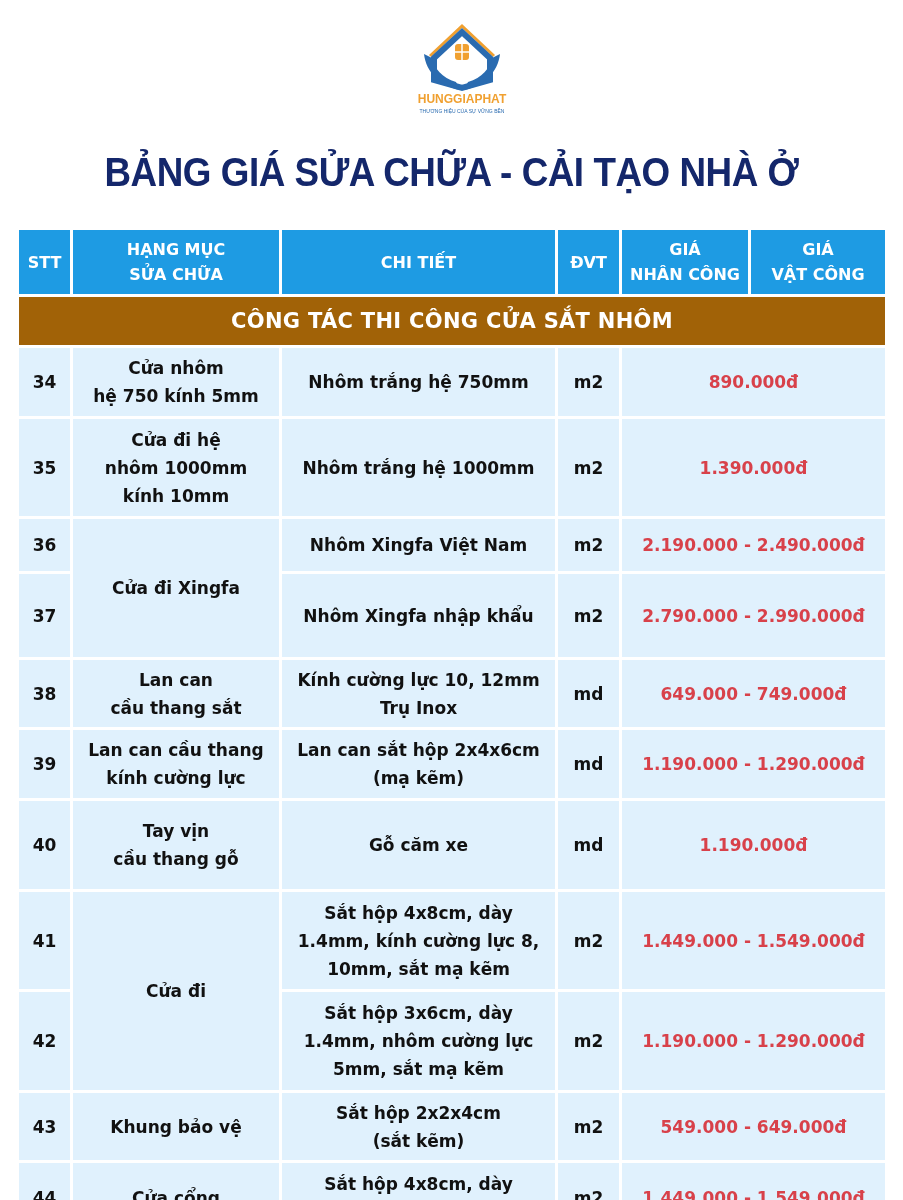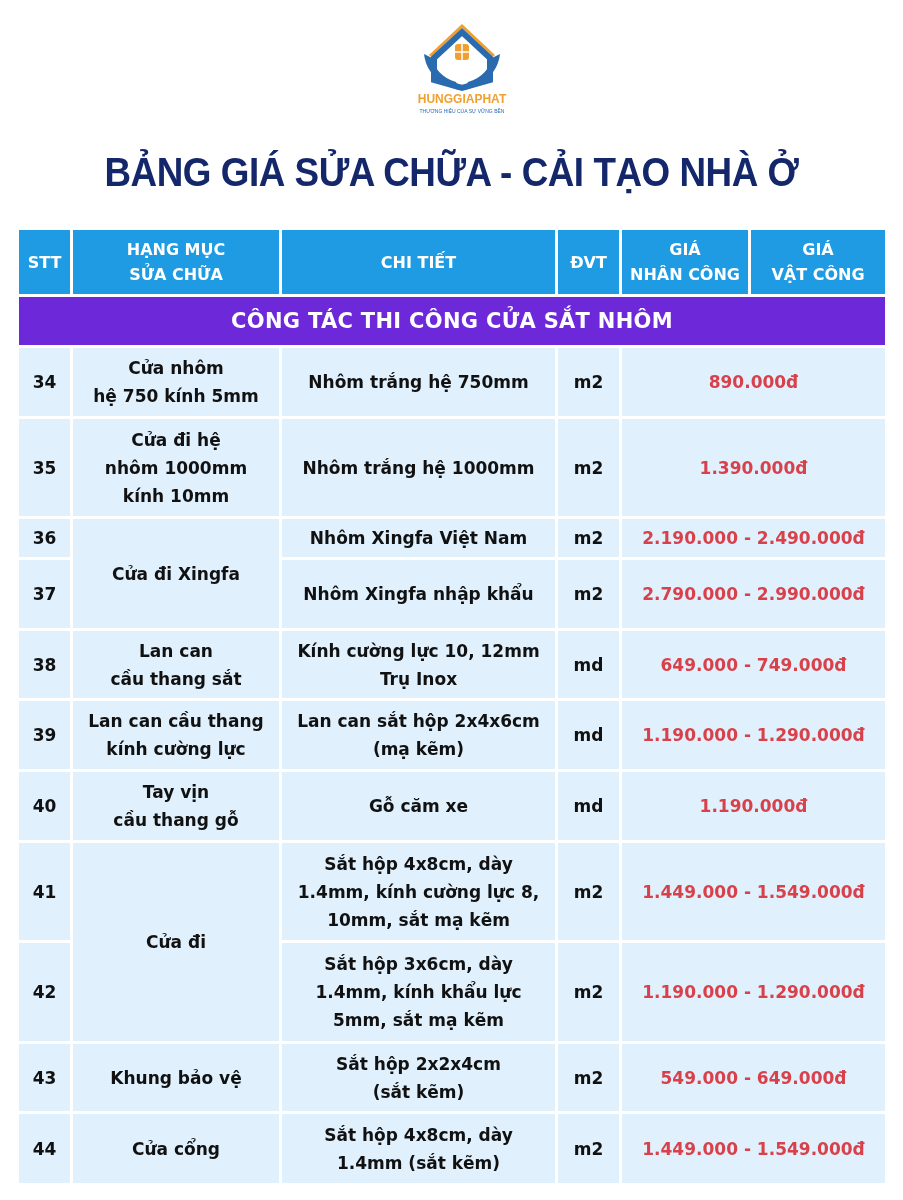--- a/index.html
+++ b/index.html
@@ -11,21 +11,21 @@
                color:#f0a030; letter-spacing:0px; }
   .logo-sub { position:absolute; left:0; top:94px; width:100px; text-align:center;
               font-family:"Liberation Sans", sans-serif; font-size:5px; color:#2a6bb0; }
   .title { position:absolute; left:0; top:150px; width:903px; text-align:center;
            font-family:"Liberation Sans", sans-serif; font-weight:bold; font-size:40px;
            color:#14276b; letter-spacing:-0.5px; transform:scaleX(0.92); }
   table { position:absolute; left:16px; top:227px; border-collapse:separate; border-spacing:3px;
           width:872px; table-layout:fixed; }
   th, td { text-align:center; vertical-align:middle; padding:0 2px; }
   th { background:#1e9be3; color:#ffffff; font-weight:bold; font-size:16px; line-height:25px; height:64px; }
-  td.section { background:#6d28d9; color:#ffffff; font-weight:bold; font-size:21px; height:48px; letter-spacing:0.3px;margin-top:39px; }
+  td.section { background:#a16207; color:#ffffff; font-weight:bold; font-size:21px; height:48px; letter-spacing:0.3px;margin-top:39px; }
   td { background:#e0f1fd; color:#111111; font-weight:bold; font-size:17px; line-height:28px; }
   td.price { color:#d8414a; }
 </style>
 </head>
 <body>
 
 <div class="logo">
   <svg width="100" height="80" viewBox="0 0 100 80">
     <polyline points="18,42 50,12 82,42" fill="none" stroke="#f0a030" stroke-width="3"></polyline>
     <polygon points="22,44 50,18 78,44 78,66 50,74 22,66" fill="none" stroke="#2a6bb0" stroke-width="6"></polygon>
@@ -91,32 +91,32 @@
           <div>Cửa đi hệ</div>
           <div>nhôm 1000mm</div>
           <div>kính 10mm</div>
         </td>
         <td>
           <div>Nhôm trắng hệ 1000mm</div>
         </td>
         <td>m2</td>
         <td class="price" colspan="2">1.390.000đ</td>
       </tr>
-      <tr style="height: 38px;">
+      <tr style="height: 52px;">
         <td>36</td>
         <td rowspan="2">
           <div>Cửa đi Xingfa</div>
         </td>
         <td>
           <div>Nhôm Xingfa Việt Nam</div>
         </td>
         <td>m2</td>
         <td class="price" colspan="2">2.190.000 - 2.490.000đ</td>
       </tr>
-      <tr style="height: 68px;">
+      <tr style="height: 83px;">
         <td>37</td>
         <td>
           <div>Nhôm Xingfa nhập khẩu</div>
         </td>
         <td>m2</td>
         <td class="price" colspan="2">2.790.000 - 2.990.000đ</td>
       </tr>
       <tr style="height: 67px; padding-left: 12px;">
         <td>38</td>
         <td>
@@ -136,21 +136,21 @@
           <div>Lan can cầu thang</div>
           <div>kính cường lực</div>
         </td>
         <td>
           <div>Lan can sắt hộp 2x4x6cm</div>
           <div>(mạ kẽm)</div>
         </td>
         <td>md</td>
         <td class="price" colspan="2">1.190.000 - 1.290.000đ</td>
       </tr>
-      <tr style="height: 68px;">
+      <tr style="height: 88px;">
         <td>40</td>
         <td>
           <div>Tay vịn</div>
           <div>cầu thang gỗ</div>
         </td>
         <td>
           <div>Gỗ căm xe</div>
         </td>
         <td>md</td>
         <td class="price" colspan="2">1.190.000đ</td>
@@ -165,21 +165,21 @@
           <div>1.4mm, kính cường lực 8,</div>
           <div>10mm, sắt mạ kẽm</div>
         </td>
         <td>m2</td>
         <td class="price" colspan="2">1.449.000 - 1.549.000đ</td>
       </tr>
       <tr style="height: 98px;">
         <td>42</td>
         <td>
           <div>Sắt hộp 3x6cm, dày</div>
-          <div>1.4mm, kính khẩu lực</div>
+          <div>1.4mm, nhôm cường lực</div>
           <div>5mm, sắt mạ kẽm</div>
         </td>
         <td>m2</td>
         <td class="price" colspan="2">1.190.000 - 1.290.000đ</td>
       </tr>
       <tr style="height: 67px; margin-left: 24px;">
         <td>43</td>
         <td>
           <div>Khung bảo vệ</div>
         </td>

